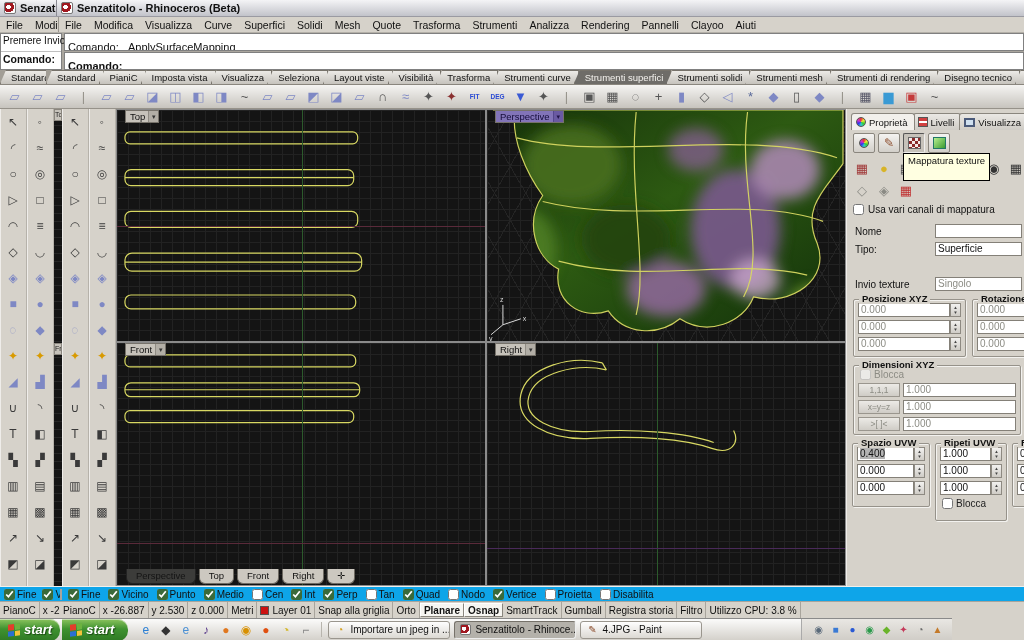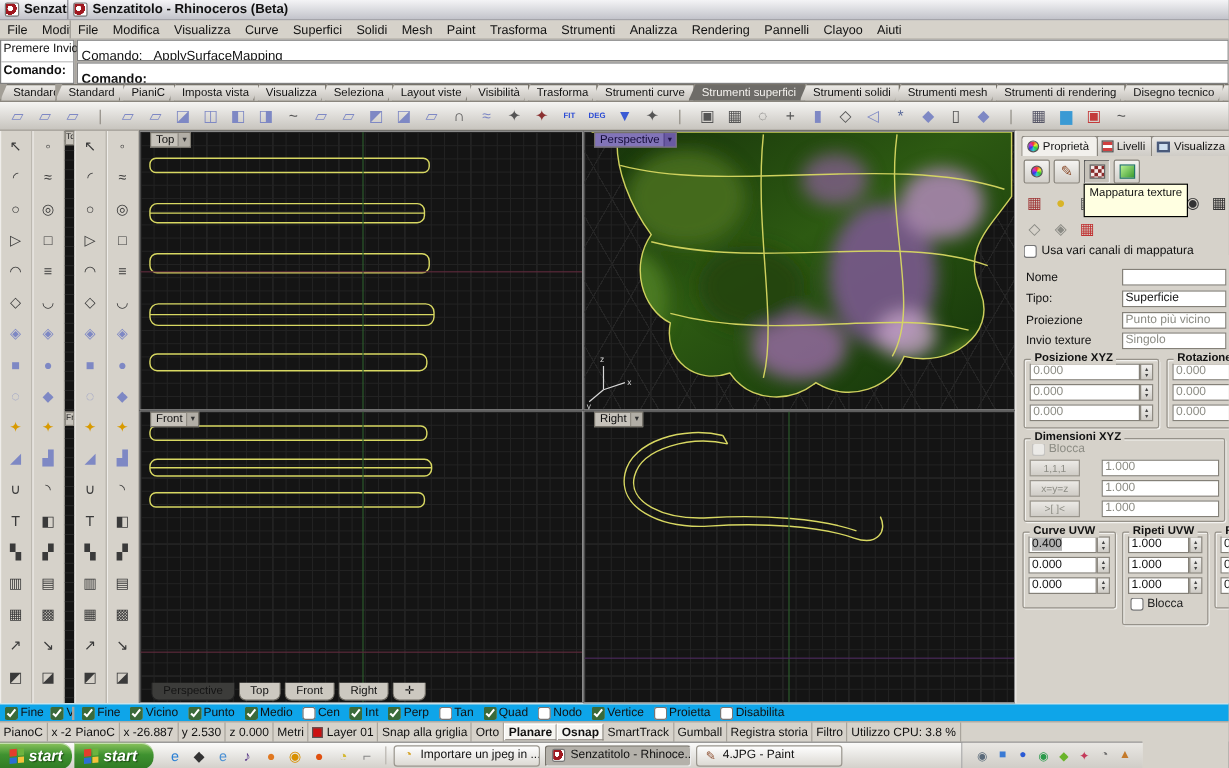--- a/index.html
+++ b/index.html
@@ -84,21 +84,21 @@
   .fld{height:14px;background:#fff;border:1px solid #848078;font-size:10px;line-height:12px;padding:0 2px;overflow:hidden;white-space:nowrap}
   .fld.grow{flex:1}
   .fld.dis{color:#8c8c84}
   .selhl{background:#b4b4b4}
   .group{position:absolute;border:1px solid #96928a;border-radius:2px;box-shadow:inset 1px 1px 0 rgba(255,255,255,.7),1px 1px 0 rgba(255,255,255,.7)}
   .gtitle{position:absolute;top:-7px;left:5px;background:#d6d2ca;padding:0 3px;font-size:9.5px;font-weight:bold;white-space:nowrap}
   .grow-line{display:flex;margin:3px 4px 0 4px;align-items:stretch}
   .spin{width:11px;flex:none;border:1px solid #8e8a82;background:linear-gradient(#f2f1ef,#cfccc6);display:flex;flex-direction:column;align-items:center;justify-content:center;font-size:4.5px;line-height:5px;color:#444}
   .spin::before{content:"▲"}
   .spin::after{content:"▼"}
-  .dimbtn{width:42px;flex:none;height:14px;border:1px solid #9a968e;background:linear-gradient(#eceae6,#cfccc6);color:#8c8c84;font-size:8.5px;text-align:center;line-height:12px;margin-right:18px;white-space:nowrap}
+  .dimbtn{width:42px;flex:none;height:14px;border:1px solid #9a968e;background:linear-gradient(#eceae6,#cfccc6);color:#8c8c84;font-size:8.5px;text-align:center;line-height:12px;margin-right:3px;white-space:nowrap}
   .dimchk{display:flex;align-items:center;gap:3px;font-size:10px;color:#8c8c84;margin:3px 0 0 6px}
   
   .osnapbar{position:absolute;left:0;top:586px;width:1024px;height:15px;background:#0ea5e9;border-top:1px solid #f2f0ec;display:flex;align-items:center;font-size:10px}
   .osnap-bgseg{display:flex;width:62px;overflow:hidden;flex:none;border-right:2px solid #a8a49c;gap:6px;padding-left:4px}
   .osnap-fgseg{display:flex;gap:8px;padding-left:6px}
   .osnap-item{display:flex;align-items:center;gap:2px;white-space:nowrap}
   
   .statusbar{position:absolute;left:0;top:601px;width:1024px;height:17px;background:#d6d2ca;border-top:1px solid #a8a49c;display:flex;align-items:stretch;font-size:10px}
   .st-bgseg{display:flex;width:60px;overflow:hidden;flex:none}
   .st-item{display:flex;align-items:center;justify-content:center;padding:0 3px;border-right:1px solid #a8a49c;white-space:nowrap}
@@ -142,21 +142,21 @@
         <span class="menu-item">Modifica</span>
       </div>
     <div class="menu-fg">
         <span class="menu-item">File</span>
         <span class="menu-item">Modifica</span>
         <span class="menu-item">Visualizza</span>
         <span class="menu-item">Curve</span>
         <span class="menu-item">Superfici</span>
         <span class="menu-item">Solidi</span>
         <span class="menu-item">Mesh</span>
-        <span class="menu-item">Paint</span>
+        <span class="menu-item">Quote</span>
         <span class="menu-item">Trasforma</span>
         <span class="menu-item">Strumenti</span>
         <span class="menu-item">Analizza</span>
         <span class="menu-item">Rendering</span>
         <span class="menu-item">Pannelli</span>
         <span class="menu-item">Clayoo</span>
         <span class="menu-item">Aiuti</span>
       </div>
   </div>
 
@@ -493,24 +493,20 @@
     </label>
 
     <div class="prow" style="top:132px">
       <span class="plabel">Tipo:</span>
       <div class="fld grow">Superficie</div>
     </div>
     <div class="prow" style="top:114px">
       <span class="plabel">Nome</span>
       <div class="fld grow"></div>
     </div>
-    <div class="prow" style="top:150px">
-      <span class="plabel">Proiezione</span>
-      <div class="fld grow dis">Punto più vicino</div>
-    </div>
     <div class="prow" style="top:167px">
       <span class="plabel">Invio texture</span>
       <div class="fld grow dis">Singolo</div>
     </div>
 
     <div class="group" style="left:6px;top:190px;width:113px;height:58px">
       <b class="gtitle">Posizione XYZ</b>
       <div class="grow-line">
           <div class="fld grow dis">0.000</div>
           <span class="spin"></span>
@@ -552,21 +548,21 @@
           <span class="dimbtn">x=y=z</span>
           <div class="fld grow dis">1.000</div>
         </div>
       <div class="grow-line">
           <span class="dimbtn">&gt;[ ]&lt;</span>
           <div class="fld grow dis">1.000</div>
         </div>
     </div>
 
     <div class="group" style="left:5px;top:334px;width:78px;height:64px">
-      <b class="gtitle">Curve UVW</b>
+      <b class="gtitle">Spazio UVW</b>
       <div class="grow-line">
           <div class="fld grow"><span class="selhl">0.400</span></div>
           <span class="spin"></span>
         </div>
       <div class="grow-line">
           <div class="fld grow">0.000</div>
           <span class="spin"></span>
         </div>
       <div class="grow-line">
           <div class="fld grow">0.000</div>

